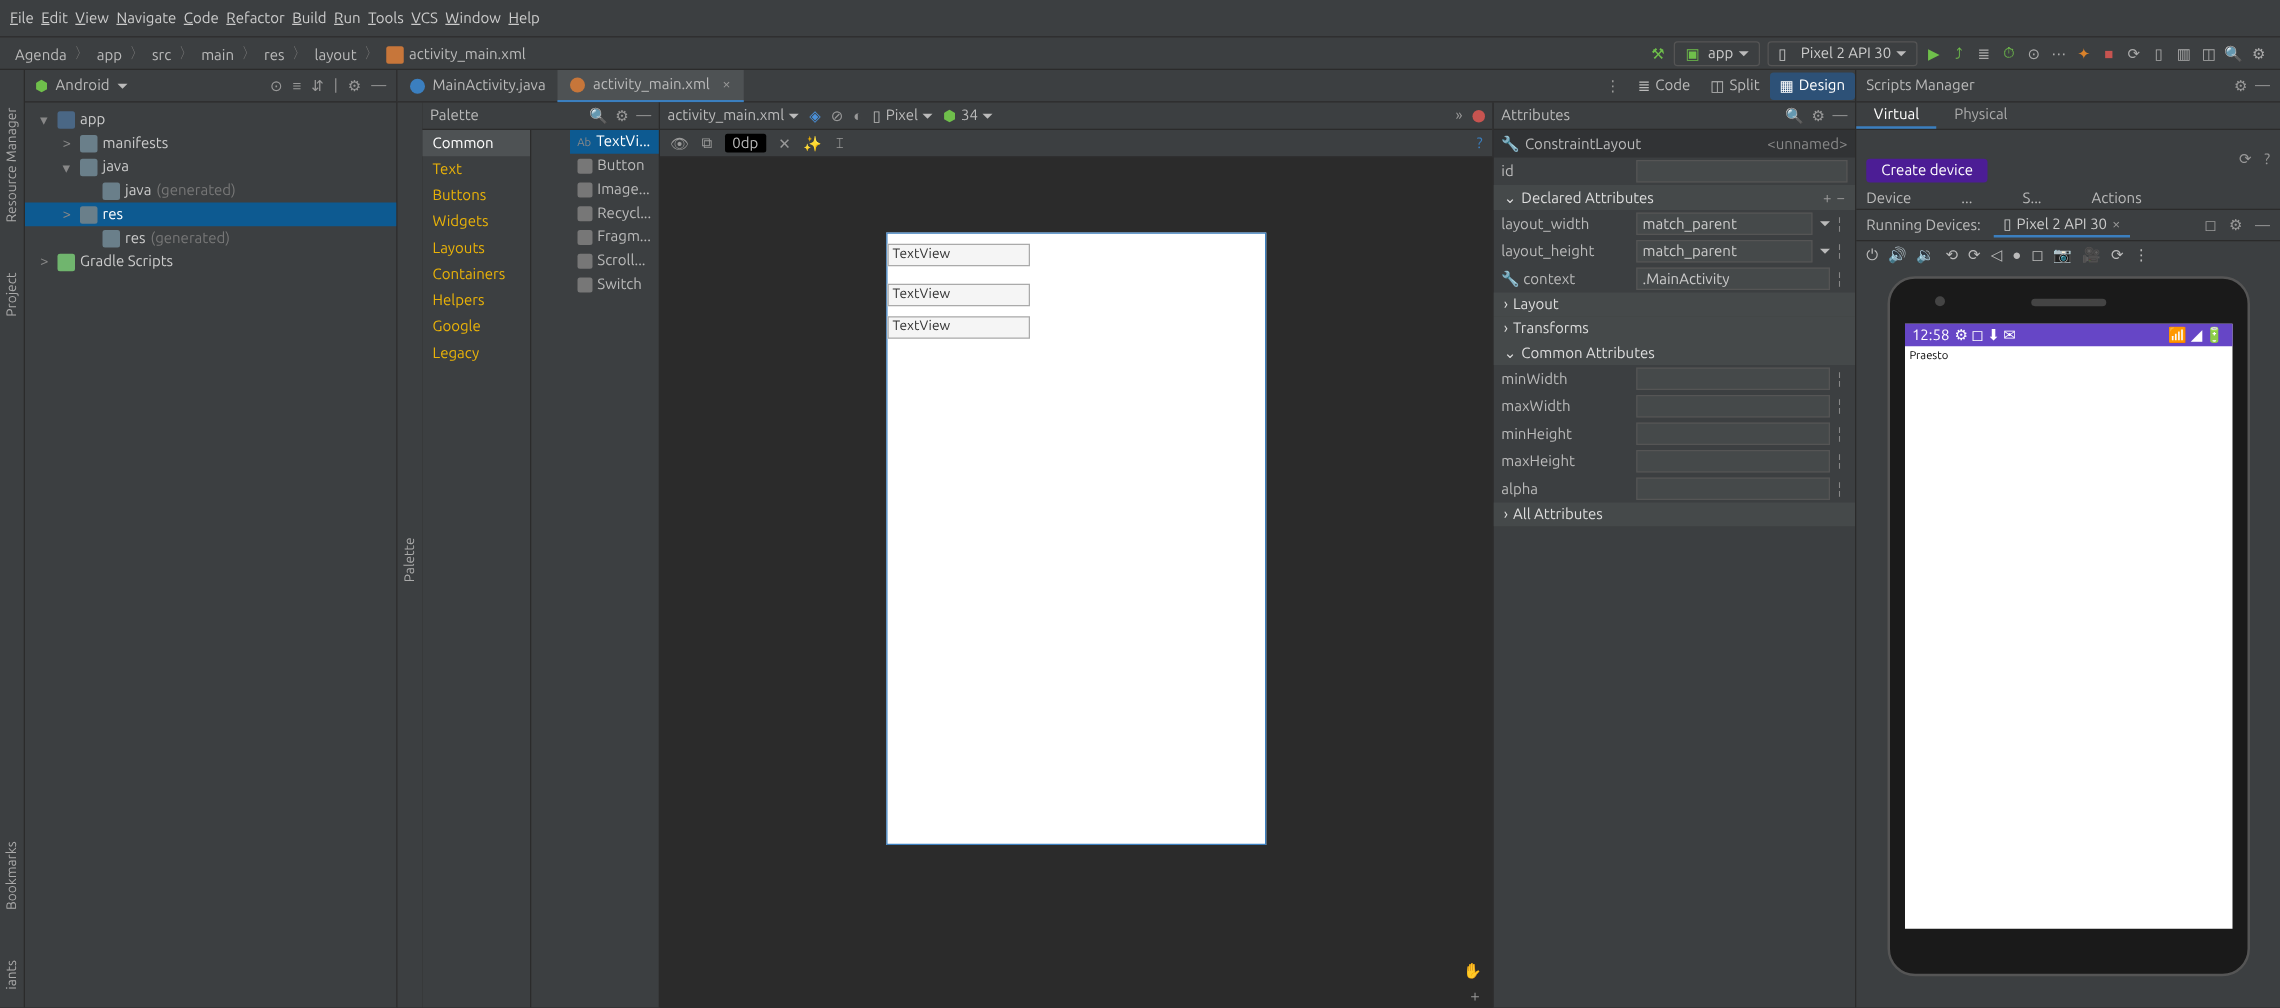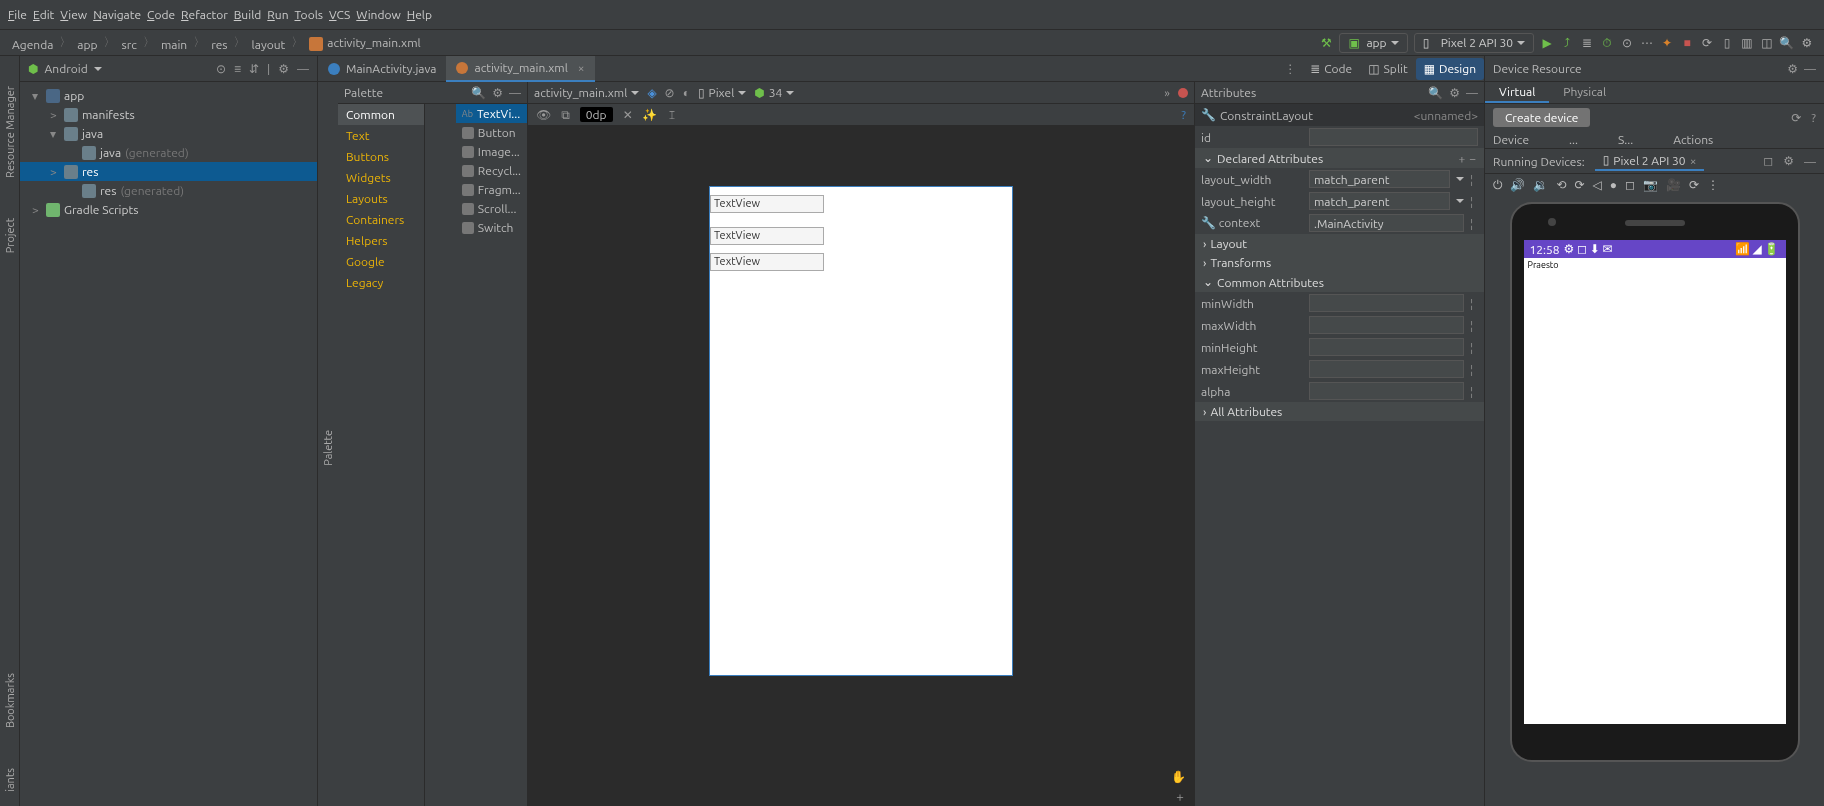--- a/index.html
+++ b/index.html
@@ -84,21 +84,21 @@
 .arow .alab { width:102px; color:#bbb;}
 .ain { flex:1; height:18px; background:#45494a; border:1px solid #555; color:#ccc; padding:0 4px; display:flex; align-items:center;}
 .amore { width:8px; color:#888;}
 
 #right { width:340px; background:#3c3f41; border-left:1px solid #2b2b2b; display:flex; flex-direction:column;}
 #dmhead { height:26px; display:flex; align-items:center; justify-content:space-between; padding:0 8px; border-bottom:1px solid #2b2b2b;}
 #dmtabs { height:22px; display:flex; border-bottom:1px solid #2b2b2b;}
 #dmtabs div { padding:3px 14px; color:#aaa;}
 #dmtabs div.act { color:#fff; border-bottom:2px solid #3b7fbf;}
 #dmbar { display:flex; gap:10px; align-items:center; padding:4px 8px;}
-.cbtn { padding:3px 12px; background:#737373; color:#fff; border-radius:3px;}
+.cbtn { padding:3px 12px; background:#4c1d95; color:#fff; border-radius:3px;margin-top:19px;}
 #dmcols { display:flex; padding:2px 8px; gap:40px; color:#bbb; border-bottom:1px solid #2b2b2b;}
 #rdhead { display:flex; align-items:center; padding:2px 8px; gap:10px; border-bottom:1px solid #2b2b2b;}
 .rtab { padding:2px 8px; border-bottom:2px solid #3b7fbf; color:#ccc; display:flex; gap:4px; align-items:center;}
 #emuctl { display:flex; gap:8px; padding:4px 8px; color:#bbb; align-items:center;}
 #emu { flex:1; display:flex; justify-content:center; padding-top:6px;}
 .phone { width:290px; height:560px; background:#1a1a1a; border-radius:22px; border:2px solid #555; position:relative; padding:36px 12px;}
 .speaker { position:absolute; top:16px; left:50%; transform:translateX(-50%); width:60px; height:6px; background:#444; border-radius:3px;}
 .cam { position:absolute; top:14px; left:36px; width:8px; height:8px; background:#444; border-radius:50%;}
 .pscreen { width:100%; height:100%; background:#fff; position:relative;}
 .pstatus { height:18px; background:#6646c6; color:#fff; font-size:10px; display:flex; justify-content:space-between; align-items:center; padding:0 6px;}
@@ -444,21 +444,21 @@
         <div class="asec">
             <span>›</span>
             <span>All Attributes</span>
           </div>
       </div>
     </div>
   </div>
 
   <div id="right">
     <div id="dmhead">
-      <span>Device Resource</span>
+      <span>Scripts Manager</span>
       <div class="row" style="gap:6px">
           <span class="gicon">⚙</span>
           <span class="gicon">—</span>
         </div>
     </div>
     <div id="dmtabs">
       <div class="act">Virtual</div>
       <div>Physical</div>
     </div>
     <div id="dmbar">

